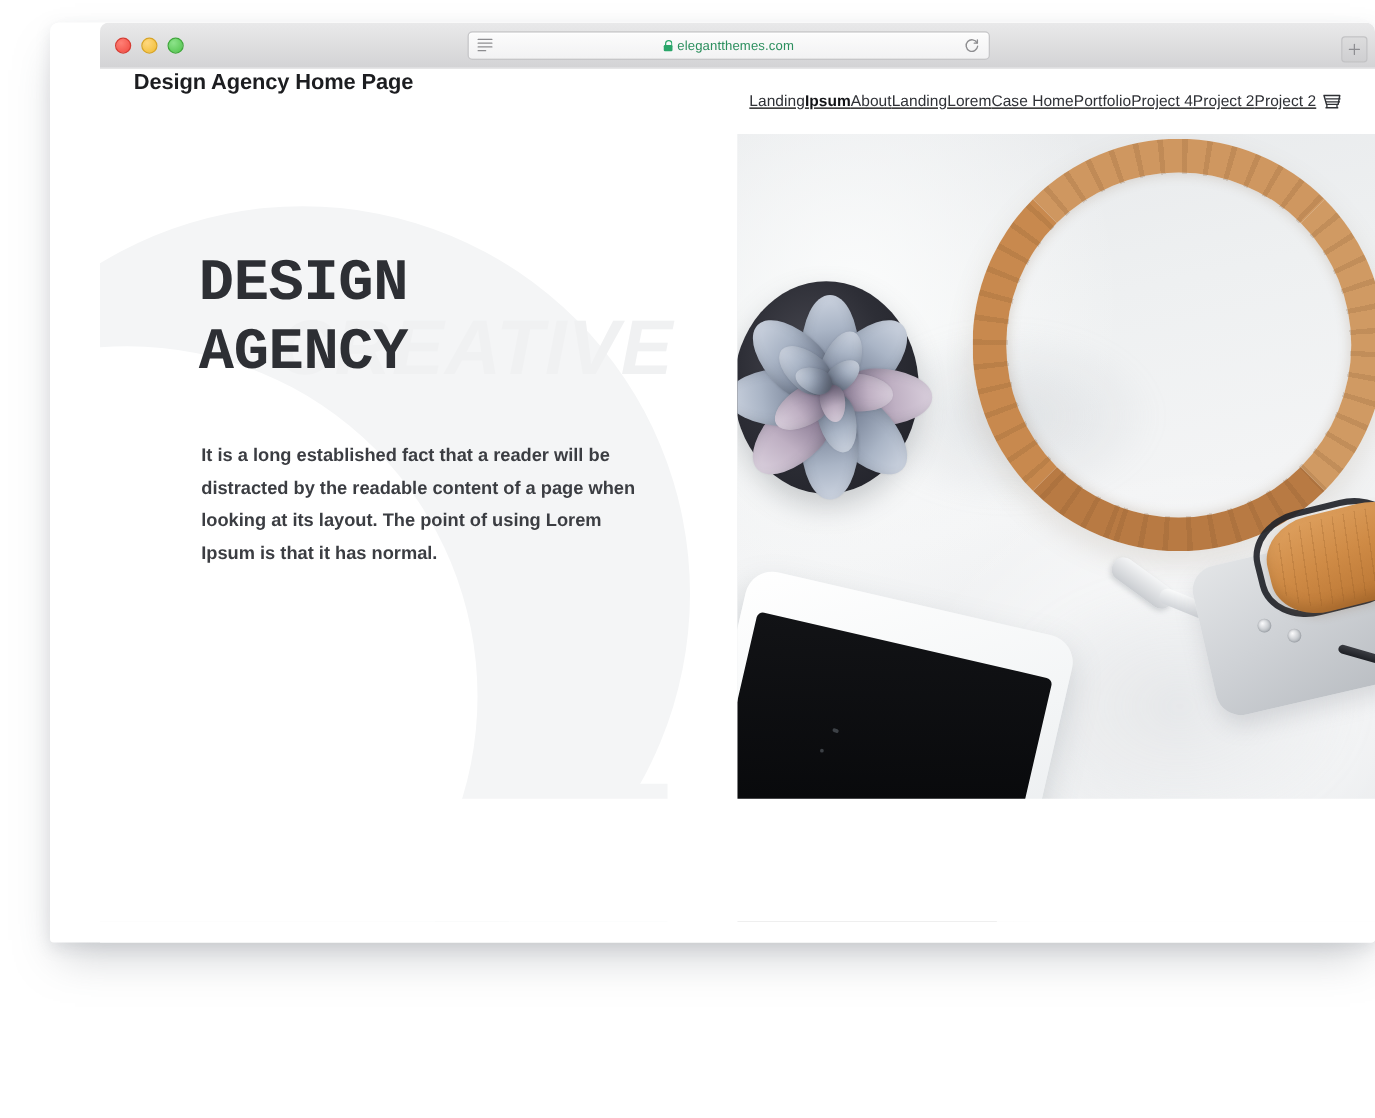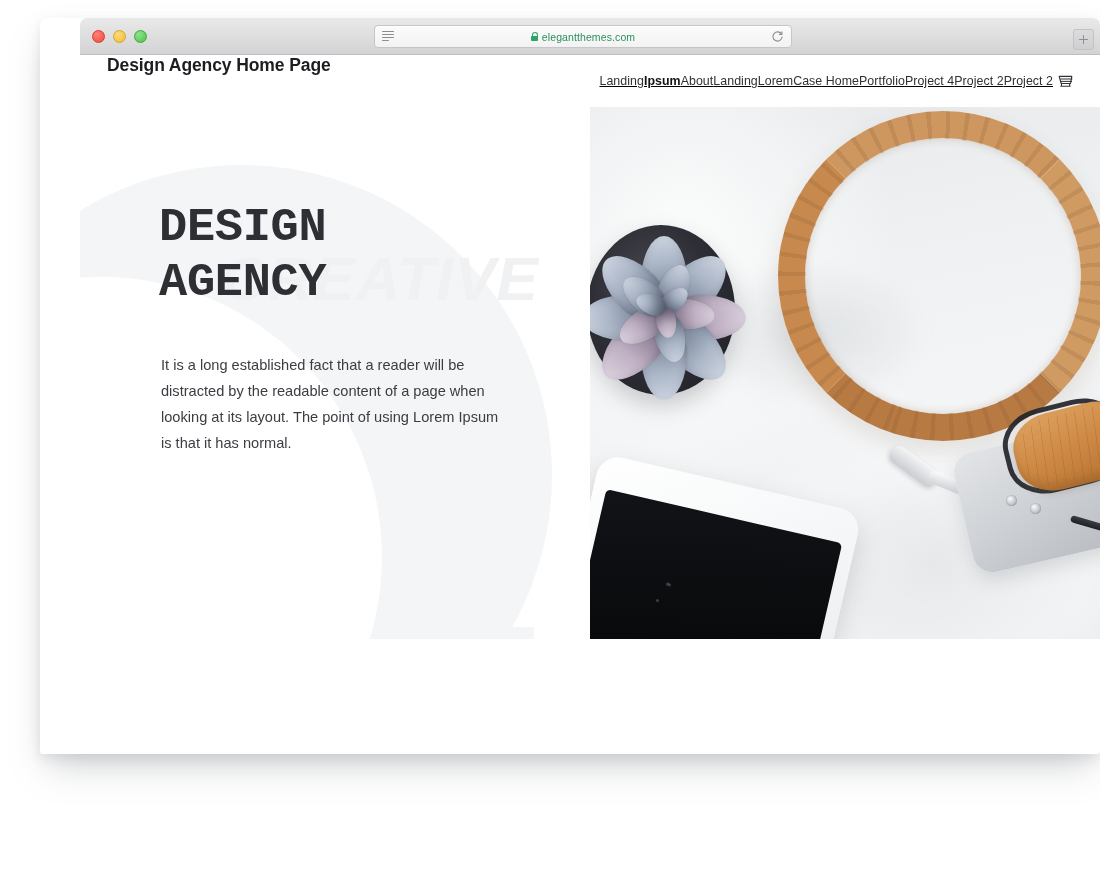--- a/index.html
+++ b/index.html
@@ -286,20 +286,21 @@
     margin: 0 0 42px -2px;
     white-space: pre-line;
     font-family: Liberation Mono, monospace;
   }
   .hero-text {
     font-size: 14.6px;
     line-height: 1.78;
     color: #3b3d42;
     margin: 0;
     width: 350px;
+    font-weight: bold;
   }
 
   
   .hero-photo {
     position: absolute;
     right: 0;
     top: 0;
     width: 510px;
     height: 630px;
     overflow: hidden;

